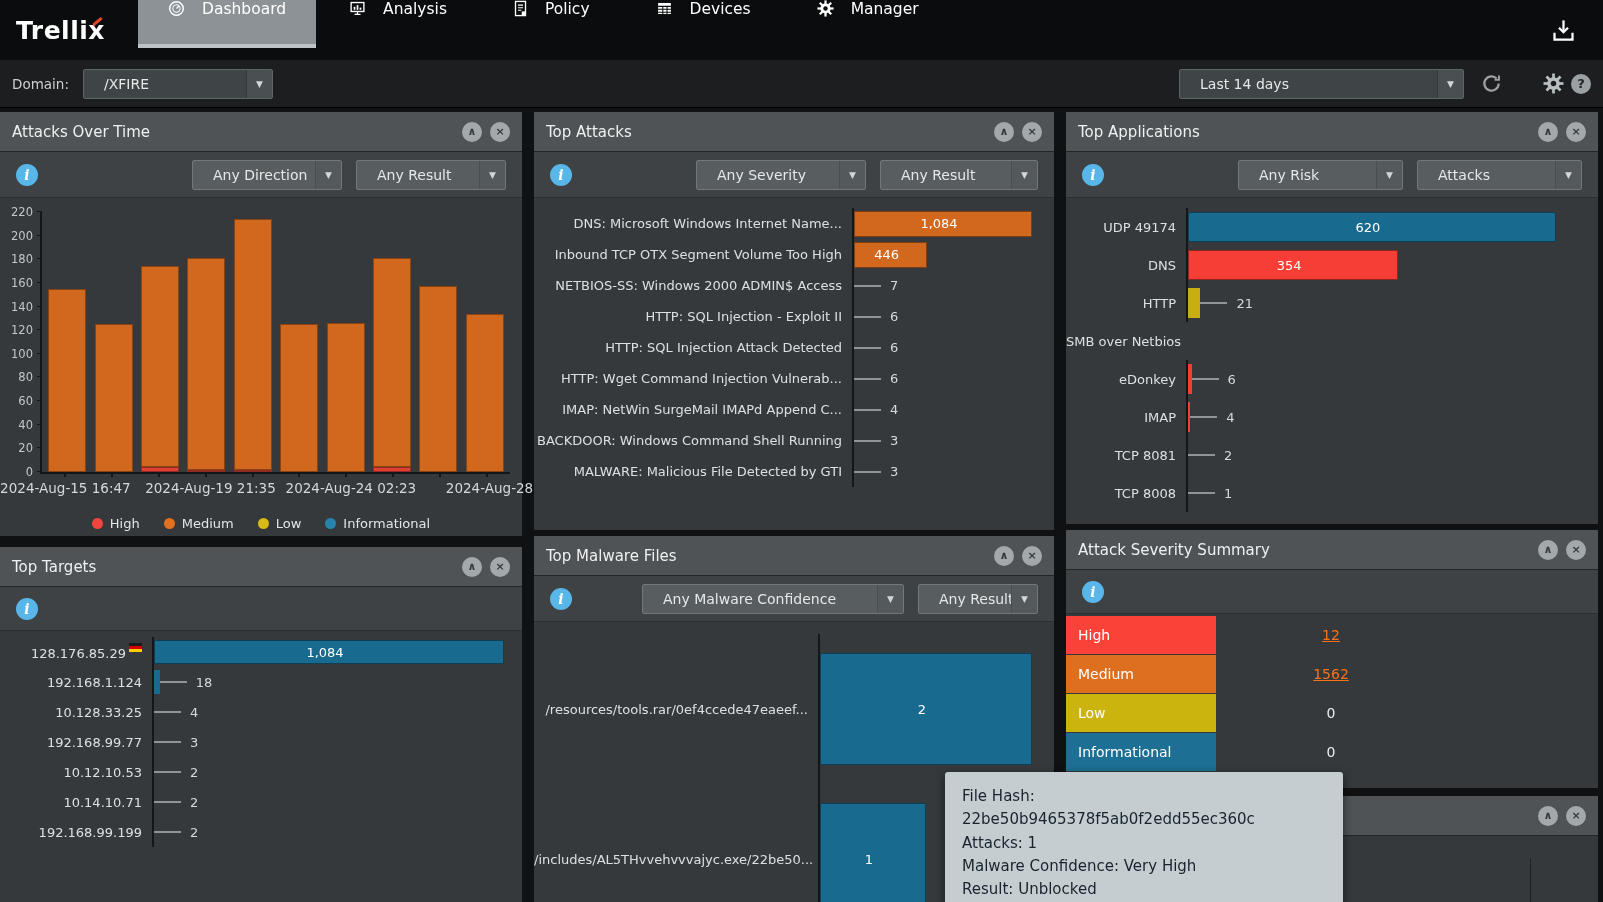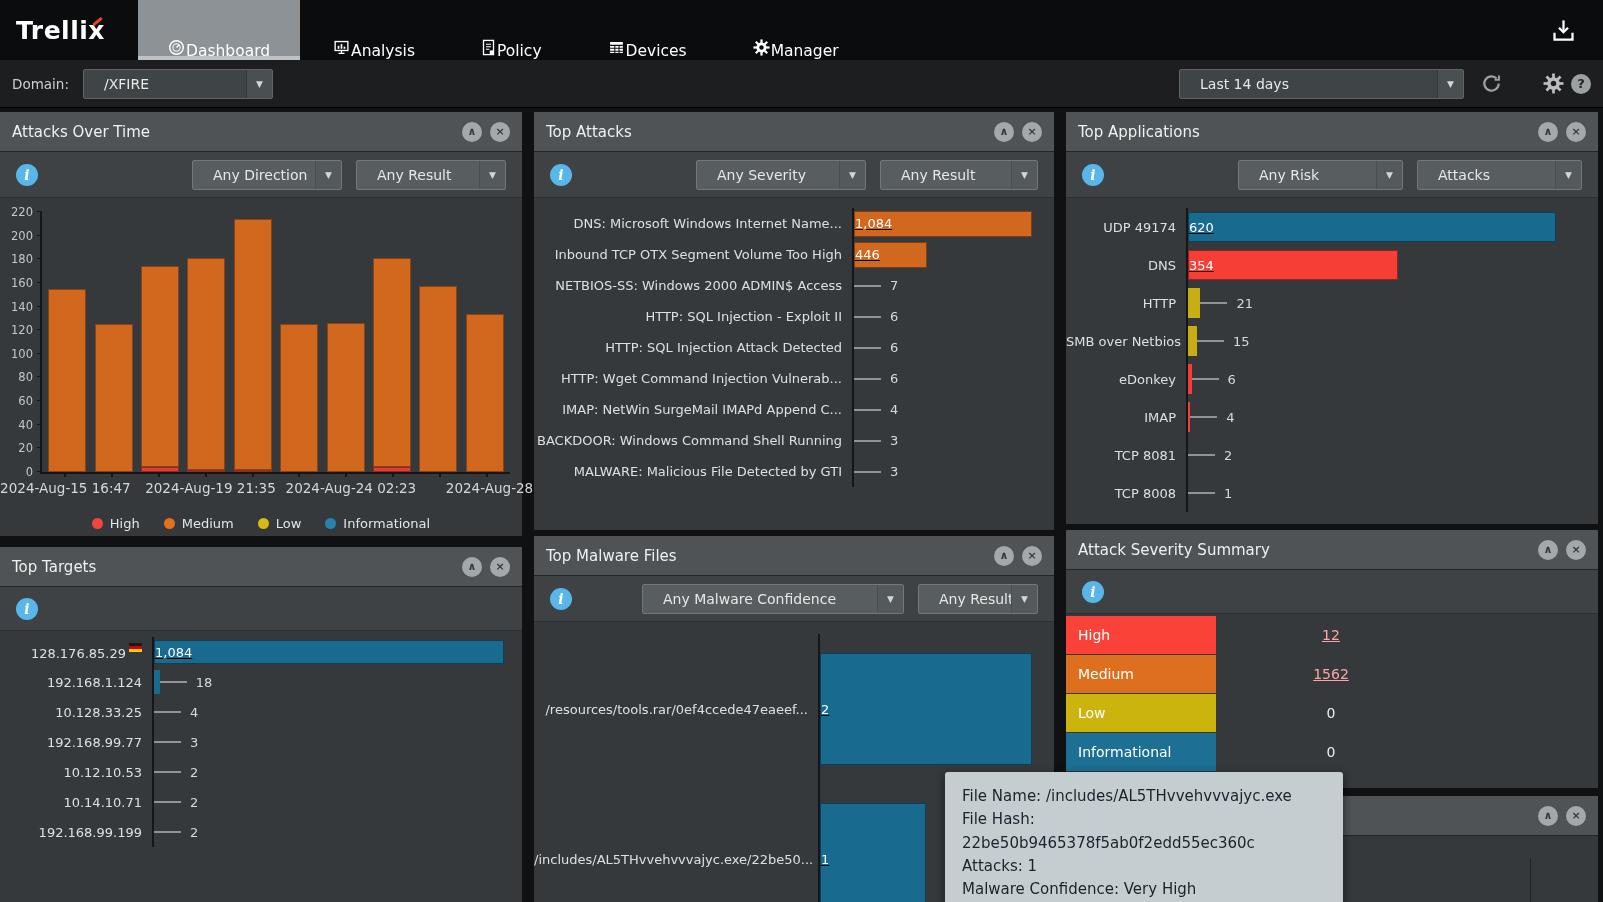--- a/index.html
+++ b/index.html
@@ -8,21 +8,21 @@
   .page { position:relative; width:1603px; height:902px; }
 
   
   .topnav { position:absolute; left:0; top:0; width:1603px; height:60px; background:#0b0c0d;
     display:flex; align-items:center; }
   .logo { margin-left:16px; width:110px; color:#fff; font-size:25px; font-weight:600;
     letter-spacing:.5px; position:relative; }
   .logo::after { content:""; position:absolute; left:76px; top:4px; width:11px; height:3px;
     background:#e8442c; transform:rotate(-40deg); border-radius:1px; }
   .tabs { display:flex; height:60px; margin-left:12px; }
-  .tab { height:60px; display:flex; align-items:flex-end; gap:1px; padding:0 33px;
+  .tab { height:48px; display:flex; align-items:flex-start; gap:17px; padding:0 33px;
     color:#fff; font-size:15.5px; cursor:default; }
   .tab.active { background:#8d9297; box-shadow:inset 0 -4px 0 #bcc2c5; padding:0 30px; }
   .nav-right { margin-left:auto; margin-right:26px; display:flex; align-items:center; }
 
   
   .domainbar { position:absolute; left:0; top:60px; width:1603px; height:48px; background:#1d1e1f;
     display:flex; align-items:center; padding:0 12px; border-bottom:1px solid #000; }
   .domain-label { font-size:13.5px; color:#cbd0d1; margin-right:14px; }
   .fspacer { flex:1; }
   .iconbtn { display:flex; align-items:center; justify-content:center; }
@@ -81,22 +81,22 @@
     white-space:nowrap; overflow:hidden; flex:none; }
   .p-attacks .hlabel { width:318px; }
   .p-apps .hlabel    { width:120px; }
   .p-targets .hlabel { width:152px; }
   .p-malware .hlabel { width:284px; }
   .harea { flex:1; height:100%; display:flex; align-items:center; border-left:2px solid #141617; }
   .p-attacks .harea { margin-right:20px; }
   .p-apps .harea    { margin-right:40px; }
   .p-targets .harea { margin-right:16px; }
   .p-malware .harea { margin-right:20px; }
-  .hbar { display:flex; align-items:center; justify-content:flex-start;
-    border:1px solid rgba(0,0,0,.4);text-decoration:underline; }
+  .hbar { display:flex; align-items:center; justify-content:center;
+    border:1px solid rgba(0,0,0,.4); }
   .p-attacks .hbar,.p-attacks .sliver { height:26px; }
   .p-apps .hbar,.p-apps .sliver       { height:30px; }
   .p-targets .hbar,.p-targets .sliver { height:24px; }
   .p-malware .hbar,.p-malware .sliver { height:112px; }
   .hval-in { color:#fff; font-size:13px; padding-right:8px; }
   .stem { width:27px; height:2px; background:#8f9497; flex:none; }
   .hval-out { font-size:13px; color:#d7d9da; margin-left:9px; }
   .flag-de { display:inline-block; width:13px; height:9px; margin-left:3px; vertical-align:6px;
     background:linear-gradient(#1a1a1a 33%, #d00000 33% 66%, #ffce00 66%); }
 
@@ -121,21 +121,21 @@
   .litem { display:flex; align-items:center; gap:7px; font-size:13px; color:#e2e4e5; }
   .ldot { width:11px; height:11px; border-radius:50%; }
 
   
   .sevrows { position:absolute; left:0; right:0; top:86px; }
   .sevrow { height:38px; display:flex; align-items:stretch; margin-bottom:1px; }
   .sevcell { width:150px; display:flex; align-items:center; padding-left:12px;
     font-size:14px; color:#fff; }
   .sevval { width:230px; display:flex; align-items:center; justify-content:center;
     font-size:14px; color:#e8eef2; }
-  .sevval .lnk { text-decoration:underline; color:#fca5a5; }
+  .sevval .lnk { text-decoration:underline; color:#f97316; }
 
   
   .vline { position:absolute; left:464px; top:62px; bottom:0; width:1px; background:#1f2223; }
   .tooltip { position:absolute; left:945px; top:772px; width:398px; z-index:60;
     background:#c6cdd0; color:#18242d; font-size:15px; line-height:1.55;
     padding:13px 17px; border-radius:3px; box-shadow:0 3px 10px rgba(0,0,0,.55); }
 </style>
 </head>
 <body>
 
@@ -493,25 +493,20 @@
         <div class="hrow">
           <div class="hlabel">HTTP</div>
           <div class="harea">
             <div class="sliver" style="width: 12.4645px; background: rgb(201, 174, 19);"></div>
             <div class="stem"></div>
             <span class="hval-out">21</span>
           </div>
         </div>
         <div class="hrow">
           <div class="hlabel">SMB over Netbios</div>
-          <div class="harea">
-            <div class="sliver" style="width: 8.90323px; background: rgb(201, 174, 19);"></div>
-            <div class="stem"></div>
-            <span class="hval-out">15</span>
-          </div>
         </div>
         <div class="hrow">
           <div class="hlabel">eDonkey</div>
           <div class="harea">
             <div class="sliver" style="width: 3.56129px; background: rgb(246, 62, 54);"></div>
             <div class="stem"></div>
             <span class="hval-out">6</span>
           </div>
         </div>
         <div class="hrow">
@@ -689,20 +684,19 @@
       <span class="ptitle"></span>
       <span class="picons">
         <span class="circ">∧</span>
         <span class="circ">×</span>
       </span>
     </div>
     <div class="vline"></div>
   </div>
 
   <div class="tooltip">
-    <div>File Name: /includes/AL5THvvehvvvajyc.exe</div>
     <div>File Hash: 22be50b9465378f5ab0f2edd55ec360c</div>
     <div>Attacks: 1</div>
     <div>Malware Confidence: Very High</div>
     <div>Result: Unblocked</div>
   </div>
 
 </div>
 
 </body></html>

